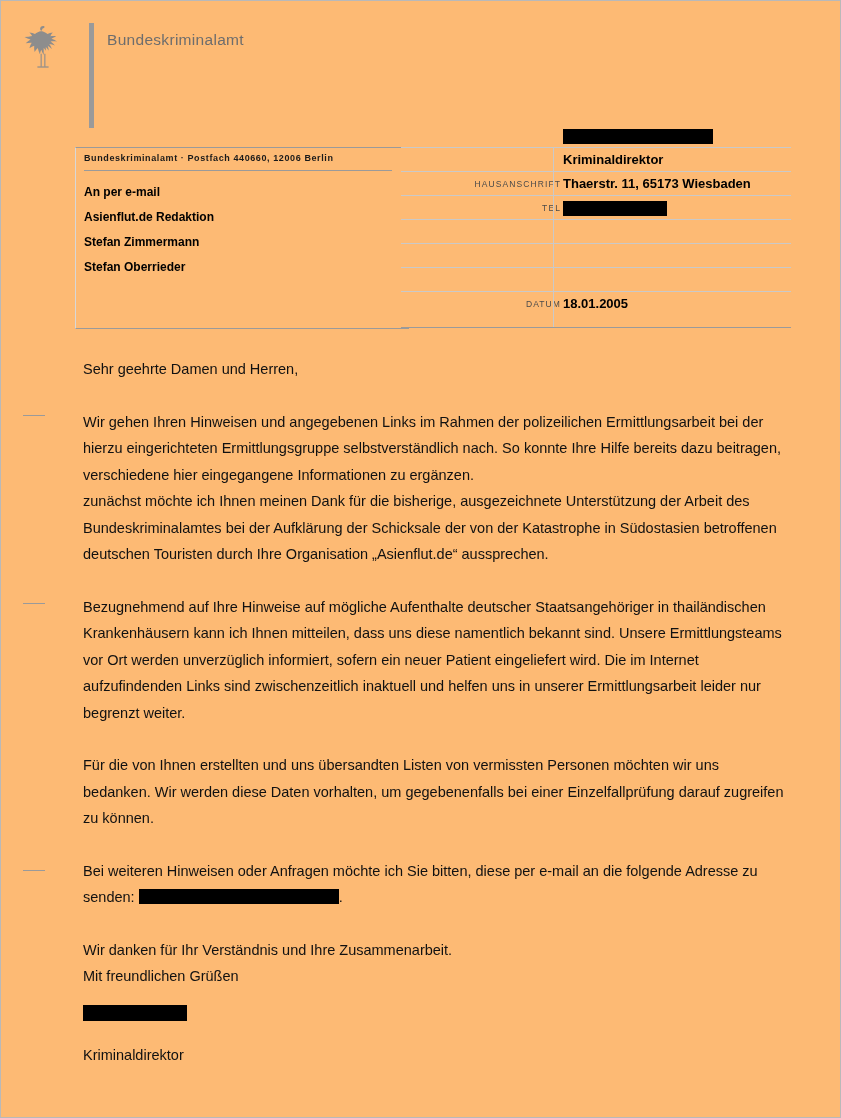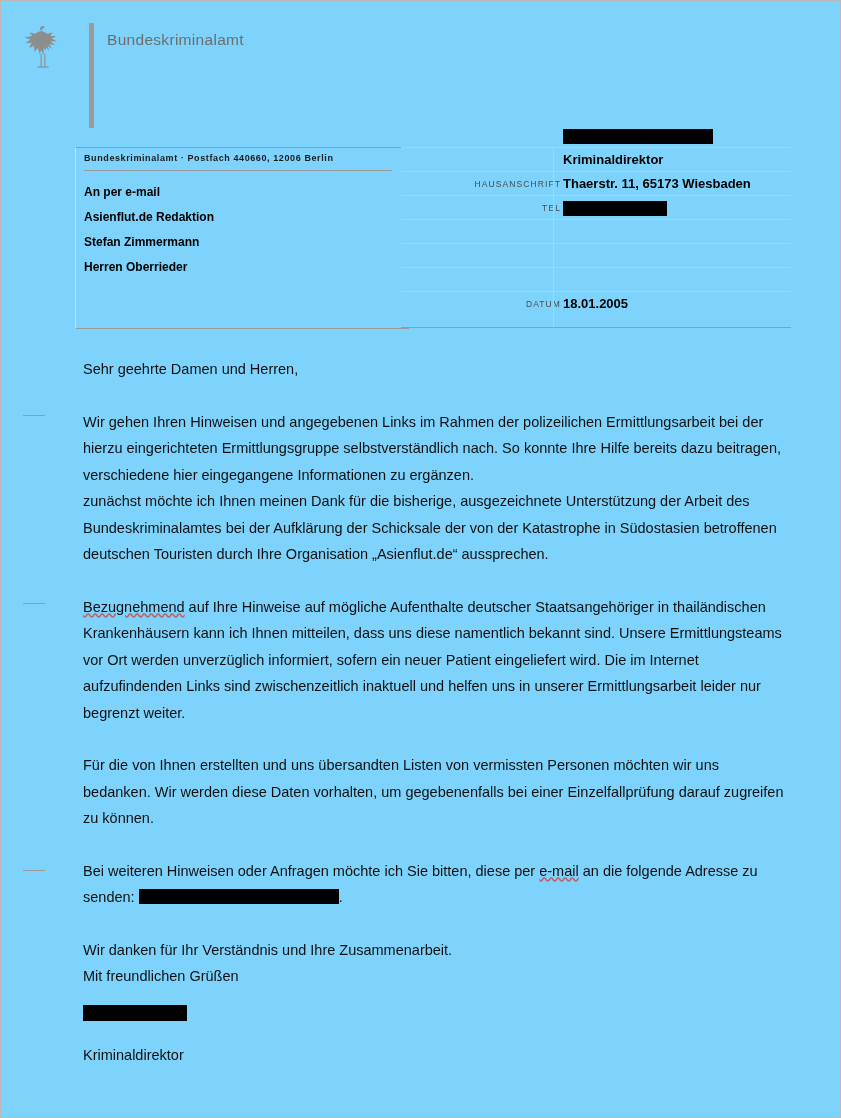--- a/index.html
+++ b/index.html
@@ -10,21 +10,21 @@
   body {
     font-family: "Liberation Sans", sans-serif;
     color: #000000;
   }
   .page {
     position: relative;
     width: 841px;
     height: 1118px;
     box-sizing: border-box;
     border: 1px solid #b9b9b9;
-    background: #7dd3fc;
+    background: #fdba74;
     overflow: hidden;
   }
 
   
   .letterhead {
     position: absolute;
     left: 18px;
     top: 22px;
     width: 420px;
     height: 110px;
@@ -176,21 +176,20 @@
     font-size: 14.5px;
     line-height: 26.5px;
     color: #111;
   }
   .body p {
     margin: 0 0 0 0;
   }
   .gap { height: 26px; }
   .gap-s { height: 13px; }
   .u-wavy {
-    text-decoration: underline;
     text-decoration-style: wavy;
     text-decoration-color: #c06060;
   }
 
   
   .tick {
     position: absolute;
     left: 22px;
     width: 22px;
     height: 1px;
@@ -230,21 +229,21 @@
 
   <div class="meta">
 
     <div class="meta-left">
       <div class="sender-line">Bundeskriminalamt · Postfach 440660, 12006 Berlin</div>
       <div class="sender-rule"></div>
       <div class="recipient">
         <div>An per e-mail</div>
         <div>Asienflut.de Redaktion</div>
         <div>Stefan Zimmermann</div>
-        <div>Herren Oberrieder</div>
+        <div>Stefan Oberrieder</div>
       </div>
     </div>
 
     <div class="meta-right">
       <div class="mrow" style="top:0px;">
         <div class="mlabel"></div>
         <div class="mval"><span class="redact" style="width:150px;"></span></div>
       </div>
       <div class="mrow" style="top:24px;">
         <div class="mlabel"></div>

